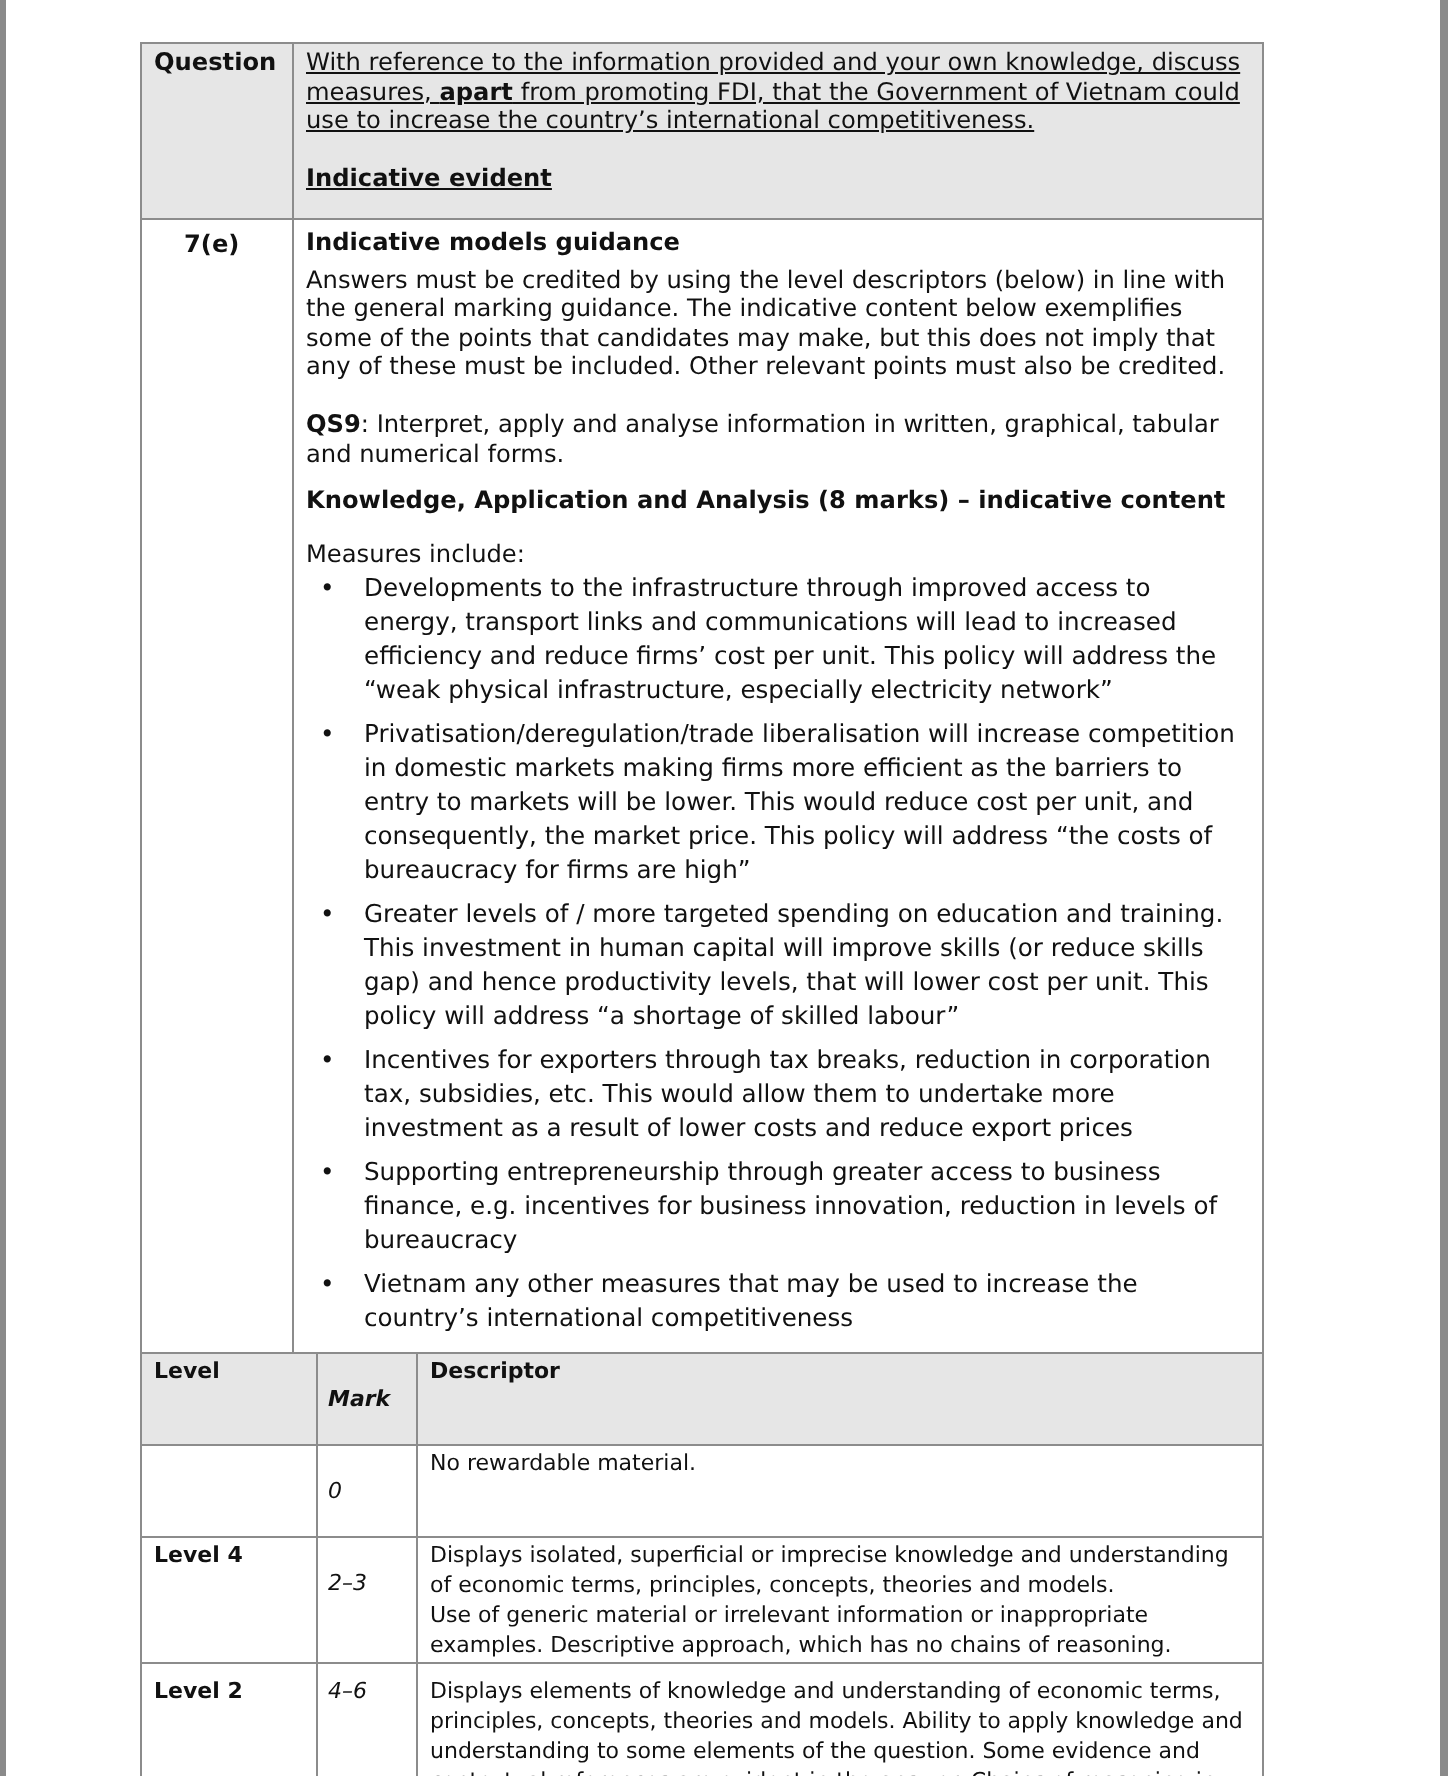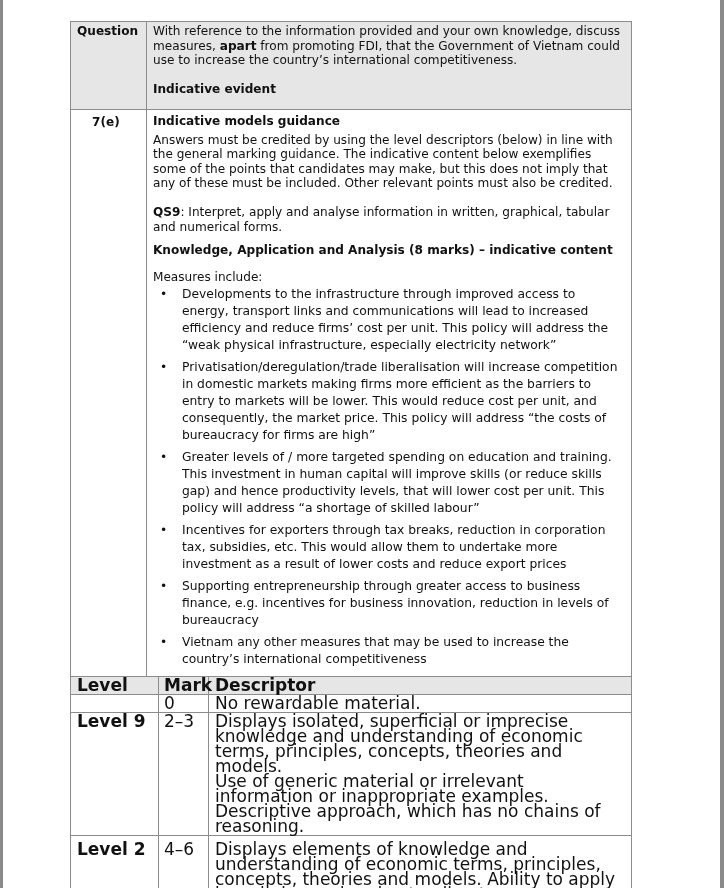--- a/index.html
+++ b/index.html
@@ -8,34 +8,34 @@
     font-family: "DejaVu Sans", "Liberation Sans", sans-serif; color: #111;
   }
   .edge-left { position: absolute; left: 0; top: 0; width: 3px; height: 888px; background: #8a8a8a; }
   .edge-right { position: absolute; left: 720px; top: 0; width: 4px; height: 888px; background: #8a8a8a; }
   .doc { position: absolute; left: 70px; top: 21px; width: 581px; font-size: 12.1px; line-height: 14.6px; }
   table { border-collapse: collapse; width: 562px; table-layout: fixed; }
   td { border: 1px solid #8c8c8c; vertical-align: top; padding: 0; }
   .qcol { width: 75px; }
   .grey { background: #e6e6e6; }
   .lbl { font-weight: bold; padding: 2px 0 0 6px; }
-  .qtext { padding: 2px 6px 0 6px; }
+  .qtext { padding: 2px 6px 0 6px; text-decoration: underline; }
   .qtext p { margin: 0; }
   .bold { font-weight: bold; }
   .row1 td { height: 87px; }
   .body-cell { padding: 4px 6px 8px 6px; }
   .body-cell p { margin: 0; }
   .sp-b { margin-bottom: 14px !important; }
   ul.measures { list-style: none; margin: 2px 0 0 0; padding: 0; }
   ul.measures li { position: relative; padding-left: 29px; margin-bottom: 5px; line-height: 17px; font-size: 12.3px; }
   ul.measures li .bullet { position: absolute; left: 7px; top: 0; }
-  .lv td { font-size: 17px; line-height: 15px; }
+  .lv td { font-size: 11px; line-height: 15px; }
   .lv-head td { background: #e6e6e6; font-weight: bold; border-top: 1px solid #8c8c8c; }
   .lv .c1 { width: 75px; padding: 1px 6px; }
-  .lv .c2 { width: 39px; padding: 1px 5px; }
+  .lv .c2 { width: 39px; padding: 15px 5px; font-style: italic; }
   .lv .c3 { padding: 1px 6px 1px 6px; margin-top: 42px; }
   .lv .c1.b { font-weight: bold; }
   .lv-l2 td { padding-top: 6px !important; }
 </style>
 </head>
 <body>
 
 <div class="edge-left"></div>
 <div class="edge-right"></div>
 
@@ -84,21 +84,21 @@
       <td class="c1">Level</td>
       <td class="c2">Mark</td>
       <td class="c3">Descriptor</td>
     </tr>
     <tr>
       <td class="c1 b"></td>
       <td class="c2">0</td>
       <td class="c3">No rewardable material.</td>
     </tr>
     <tr>
-      <td class="c1 b">Level 9</td>
+      <td class="c1 b">Level 4</td>
       <td class="c2">2–3</td>
       <td class="c3">
         <div>Displays isolated, superficial or imprecise knowledge and understanding of economic terms, principles, concepts, theories and models.</div>
         <div>Use of generic material or irrelevant information or inappropriate examples. Descriptive approach, which has no chains of reasoning.</div>
       </td>
     </tr>
     <tr class="lv-l2">
       <td class="c1 b" style="padding-top:4px;">Level 2</td>
       <td class="c2" style="padding-top:4px;">4–6</td>
       <td class="c3">Displays elements of knowledge and understanding of economic terms, principles, concepts, theories and models. Ability to apply knowledge and understanding to some elements of the question. Some evidence and contextual references are evident in the answer. Chains of reasoning in terms of cause and/or consequence are evident but they may not be developed fully or some stages are omitted.</td>

